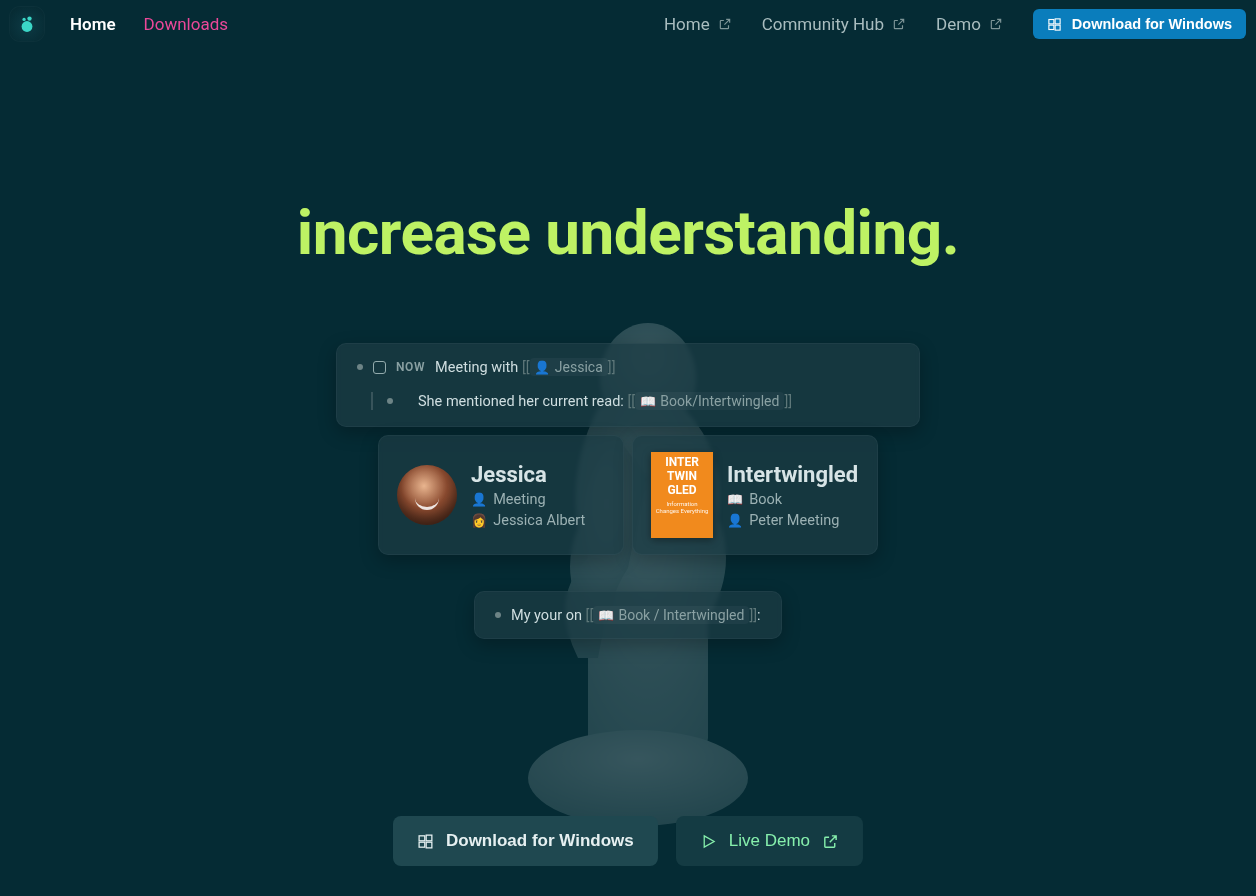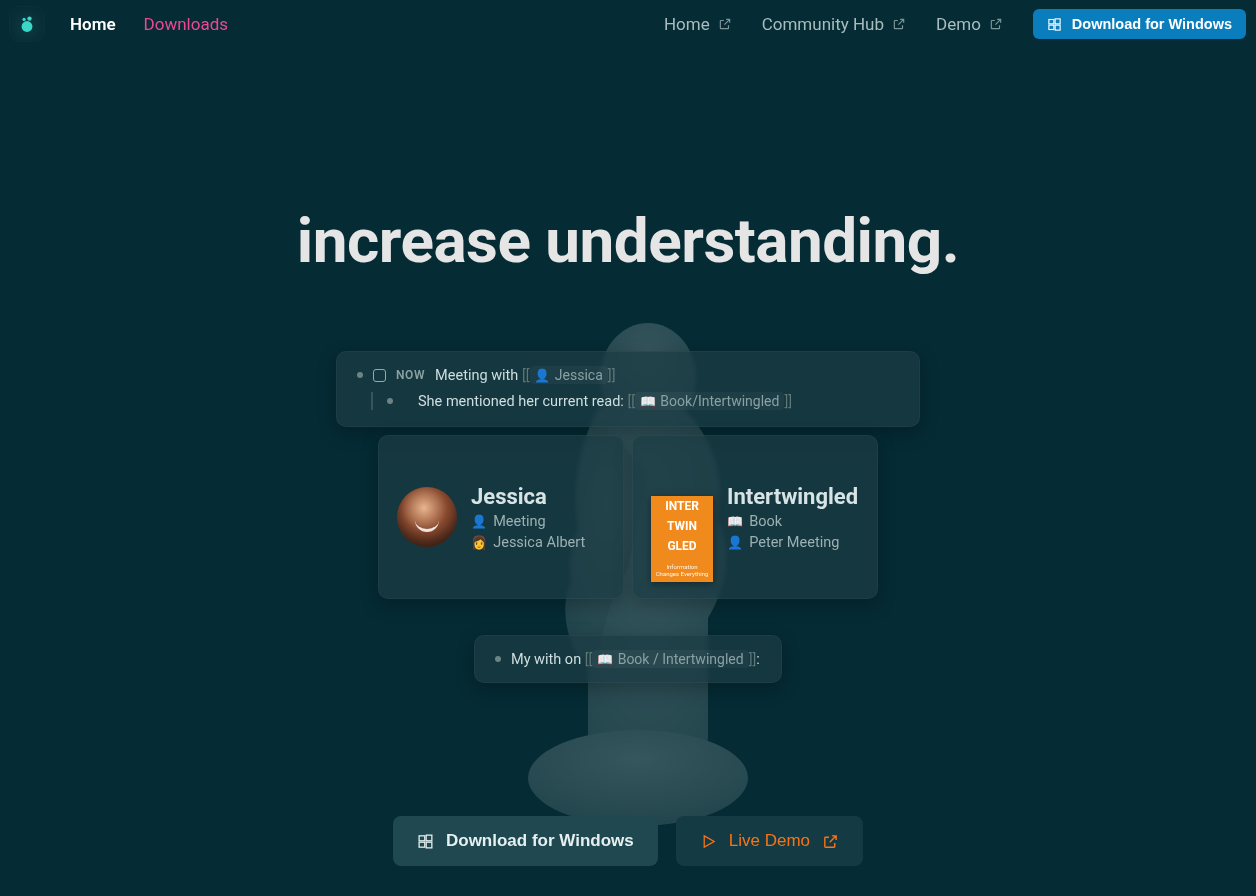--- a/index.html
+++ b/index.html
@@ -72,23 +72,23 @@
   .headline {
     position: relative;
     font-size: 62px;
     line-height: 1.05;
     letter-spacing: -0.5px;
     font-weight: 400;
     color: #7ea0a3;
   }
   .headline .strong {
     display: block;
-    color: #e5e5e5;
+    color: #bef264;
     font-weight: 700;
-    margin-top: 10px;
+    margin-top: 2px;
   }
 
   
   .cards-wrap {
     position: relative;
     margin: 78px auto 0;
     width: 500px;
     display: flex;
     flex-direction: column;
     gap: 8px;
@@ -102,21 +102,21 @@
     box-shadow: 0 6px 18px rgba(0,0,0,0.25);
   }
   .card-note {
     width: 584px;
     padding: 14px 20px 16px 20px;
     text-align: left;
     font-size: 14.5px;
     color: #b4c7c9;
   }
   .note-row { display: flex; align-items: center; gap: 10px; }
-  .note-row.sub { margin-top: 8px; margin-left: 14px; border-left: 2px solid rgba(255,255,255,0.15); padding-left: 14px; gap: 25px; }
+  .note-row.sub { margin-top: 16px; margin-left: 14px; border-left: 2px solid rgba(255,255,255,0.15); padding-left: 14px; gap: 25px; }
   .dot { width: 6px; height: 6px; border-radius: 50%; background: #6d8486; flex: none; }
   .chk { width: 13px; height: 13px; border: 1.5px solid #93abad; border-radius: 3px; display:inline-block; flex:none; }
   .tag-now {
     color: #8aa1a3; font-weight: 600; font-size: 12px; letter-spacing: 0.6px;
   }
   .note-text { color: #cfdee0; text-align: center; }
   .wikilink {
     color: #8aa1a3;
     background: rgba(255,255,255,0.04);
     border-radius: 4px;
@@ -143,25 +143,24 @@
     flex: none;
     box-shadow: inset 0 -8px 12px rgba(0,0,0,0.35);
     position: relative;
   }
   .avatar::after{
     content:""; position:absolute; left:18px; top:32px; width:24px; height:10px;
     border-bottom: 3px solid rgba(255,255,255,0.85); border-radius: 0 0 14px 14px;
   }
   .book-cover {
     width: 62px; height: 86px; background: #f18a1d;
-    flex:none; display:flex; flex-direction:column; align-items:center; justify-content:space-between;
+    flex:none; display:flex; flex-direction:column; align-items:center; justify-content:flex-start;
     color:#fff; font-weight:700; font-size:12px; line-height:1.15; text-align:center;
     box-shadow: 0 2px 8px rgba(0,0,0,0.4);
     padding: 4px;
-    margin-top: 44px;
   }
   .book-cover .tiny { font-size:6px; font-weight:400; opacity:0.9; margin-top:4px; }
   .profile-text { display:flex; flex-direction:column; gap:4px; }
   .profile-title { color:#d7e4e6; font-size:22px; font-weight:700; }
   .profile-meta { color:#9bb1b3; font-size:14.5px; display:flex; align-items:center; gap:6px; }
   .profile-meta .em { font-size:13px; }
 
   .card-small {
     width: 308px;
     padding: 14px 20px;
@@ -184,21 +183,21 @@
     background: #1f4850;
     color: #e6f0f1;
     font-size: 17px;
     font-weight: 600;
     padding: 15px 24px;
     border-radius: 8px;
     display: flex; align-items: center; gap: 12px;
     cursor: pointer;
     border: none;
   }
-  .btn-cta.secondary { background: #143b43; color:#f97316; font-weight:500; }
+  .btn-cta.secondary { background: #143b43; color:#86efac; font-weight:500; }
   .btn-cta svg { width: 17px; height: 17px; stroke: currentColor; }
   .ext-icon { display:inline-flex; }
 </style>
 </head>
 <body>
 
 <div class="nav">
   <div class="logo">
     <svg viewBox="0 0 24 24" fill="none">
       <circle cx="12" cy="15" r="6.5" fill="#3bd6c6"></circle>
@@ -329,21 +328,21 @@
               <span>Peter Meeting</span>
             </div>
         </div>
       </div>
     </div>
 
     <div class="card card-small">
       <div class="note-row">
         <span class="dot"></span>
         <span class="note-text">
-          <span>My with on</span>
+          <span>My your on</span>
           <span class="bracket">[[</span><span class="wikilink">
               <span class="em">📖</span>
               <span>Book / Intertwingled</span>
             </span><span class="bracket">]]</span><span>:</span>
         </span>
       </div>
     </div>
 
   </div>
 </div>

